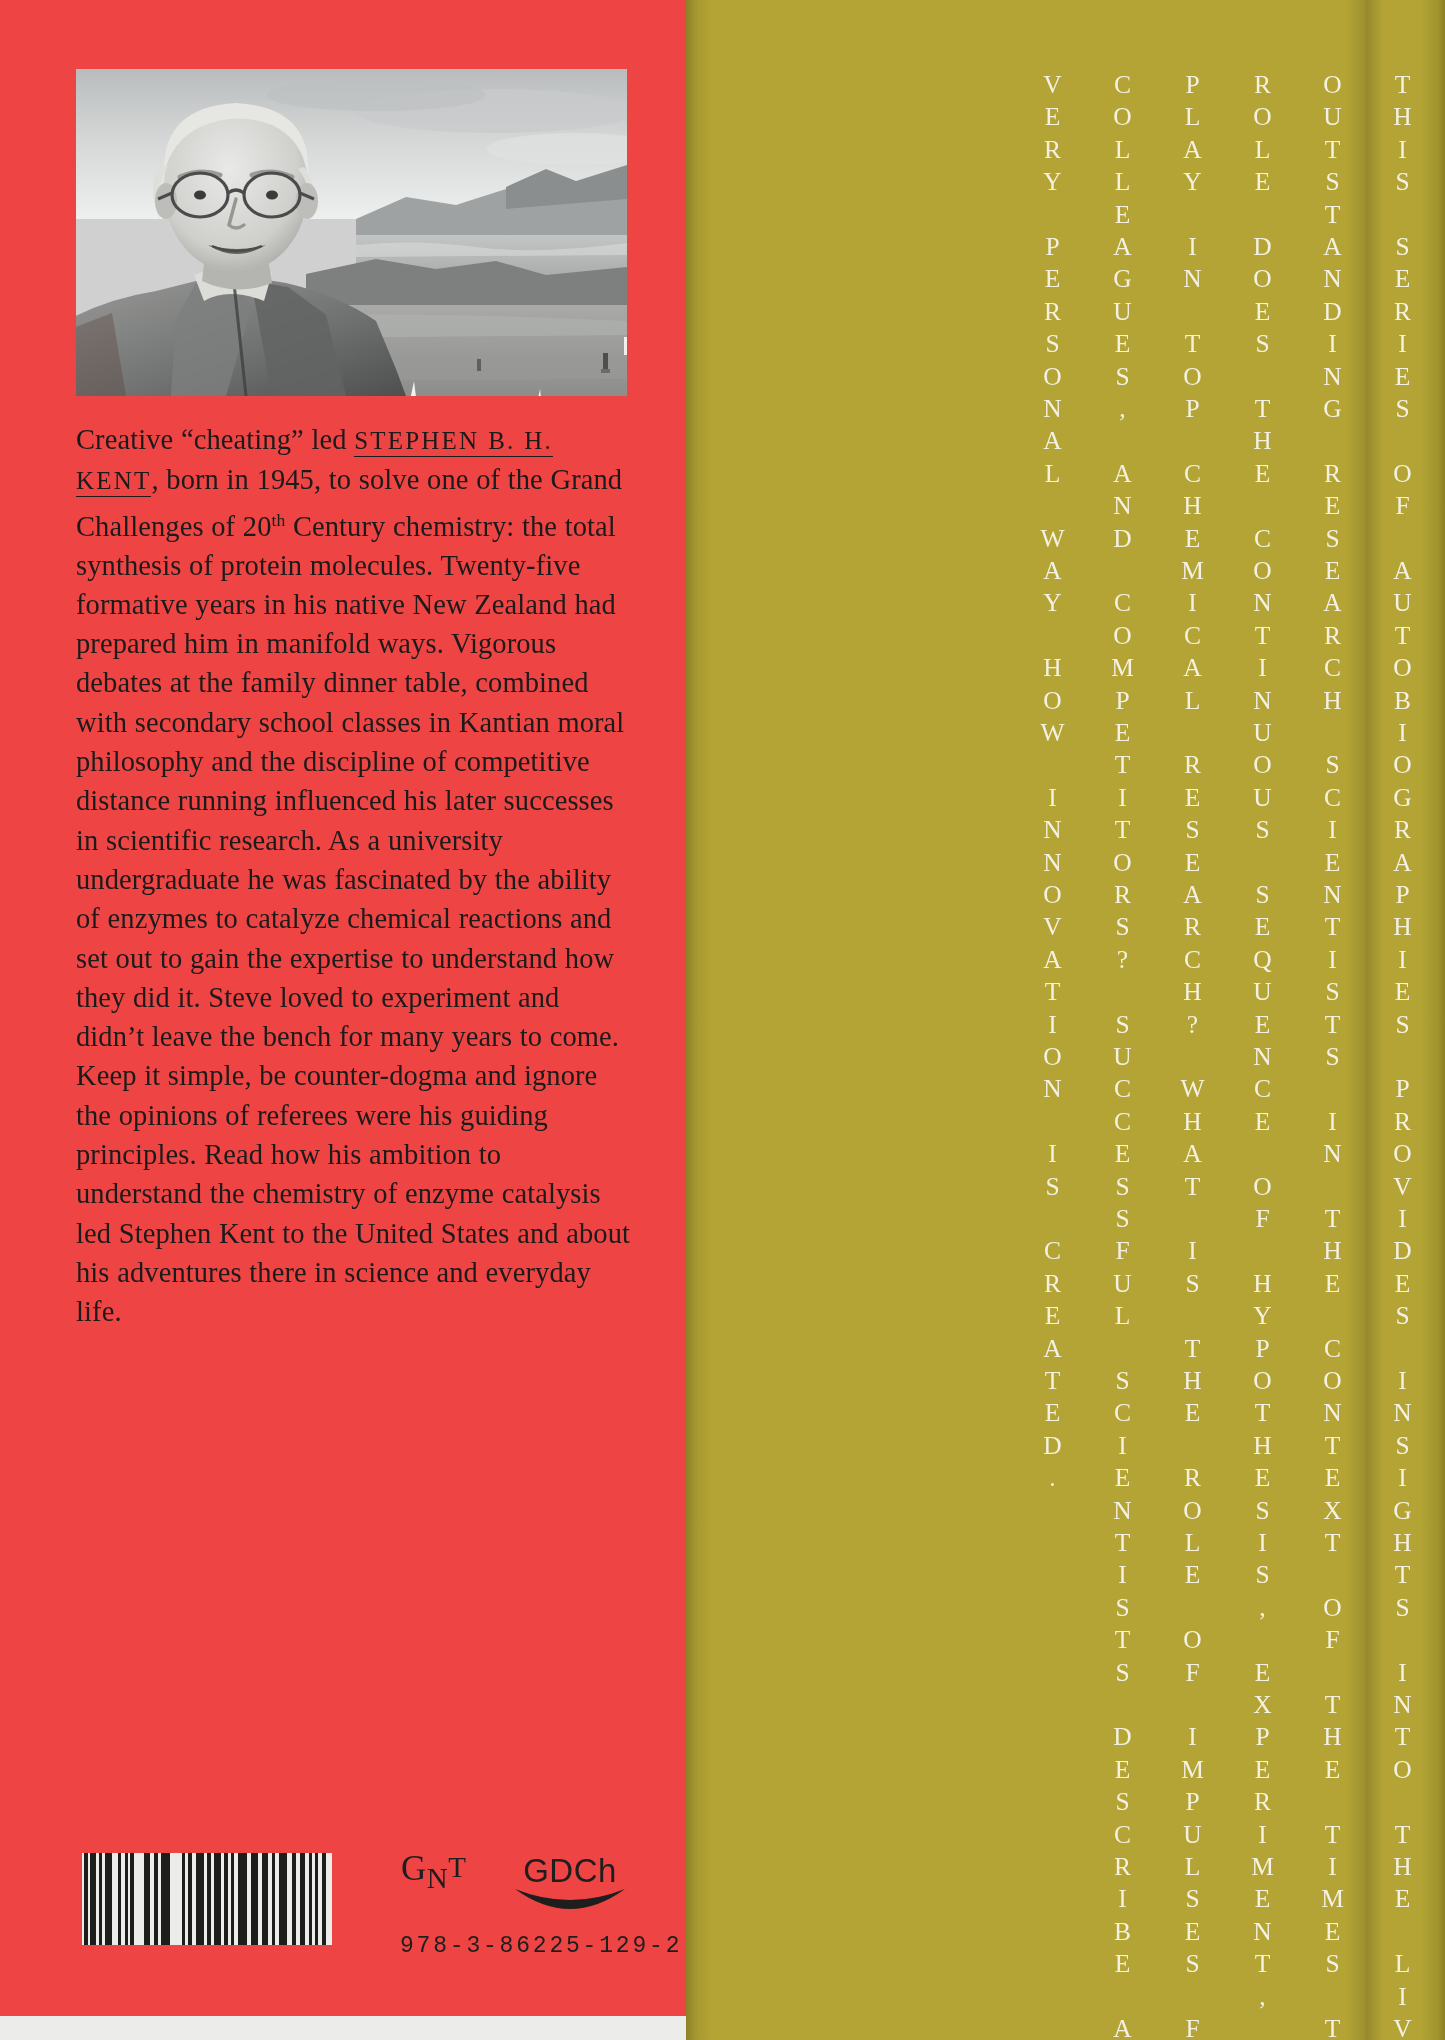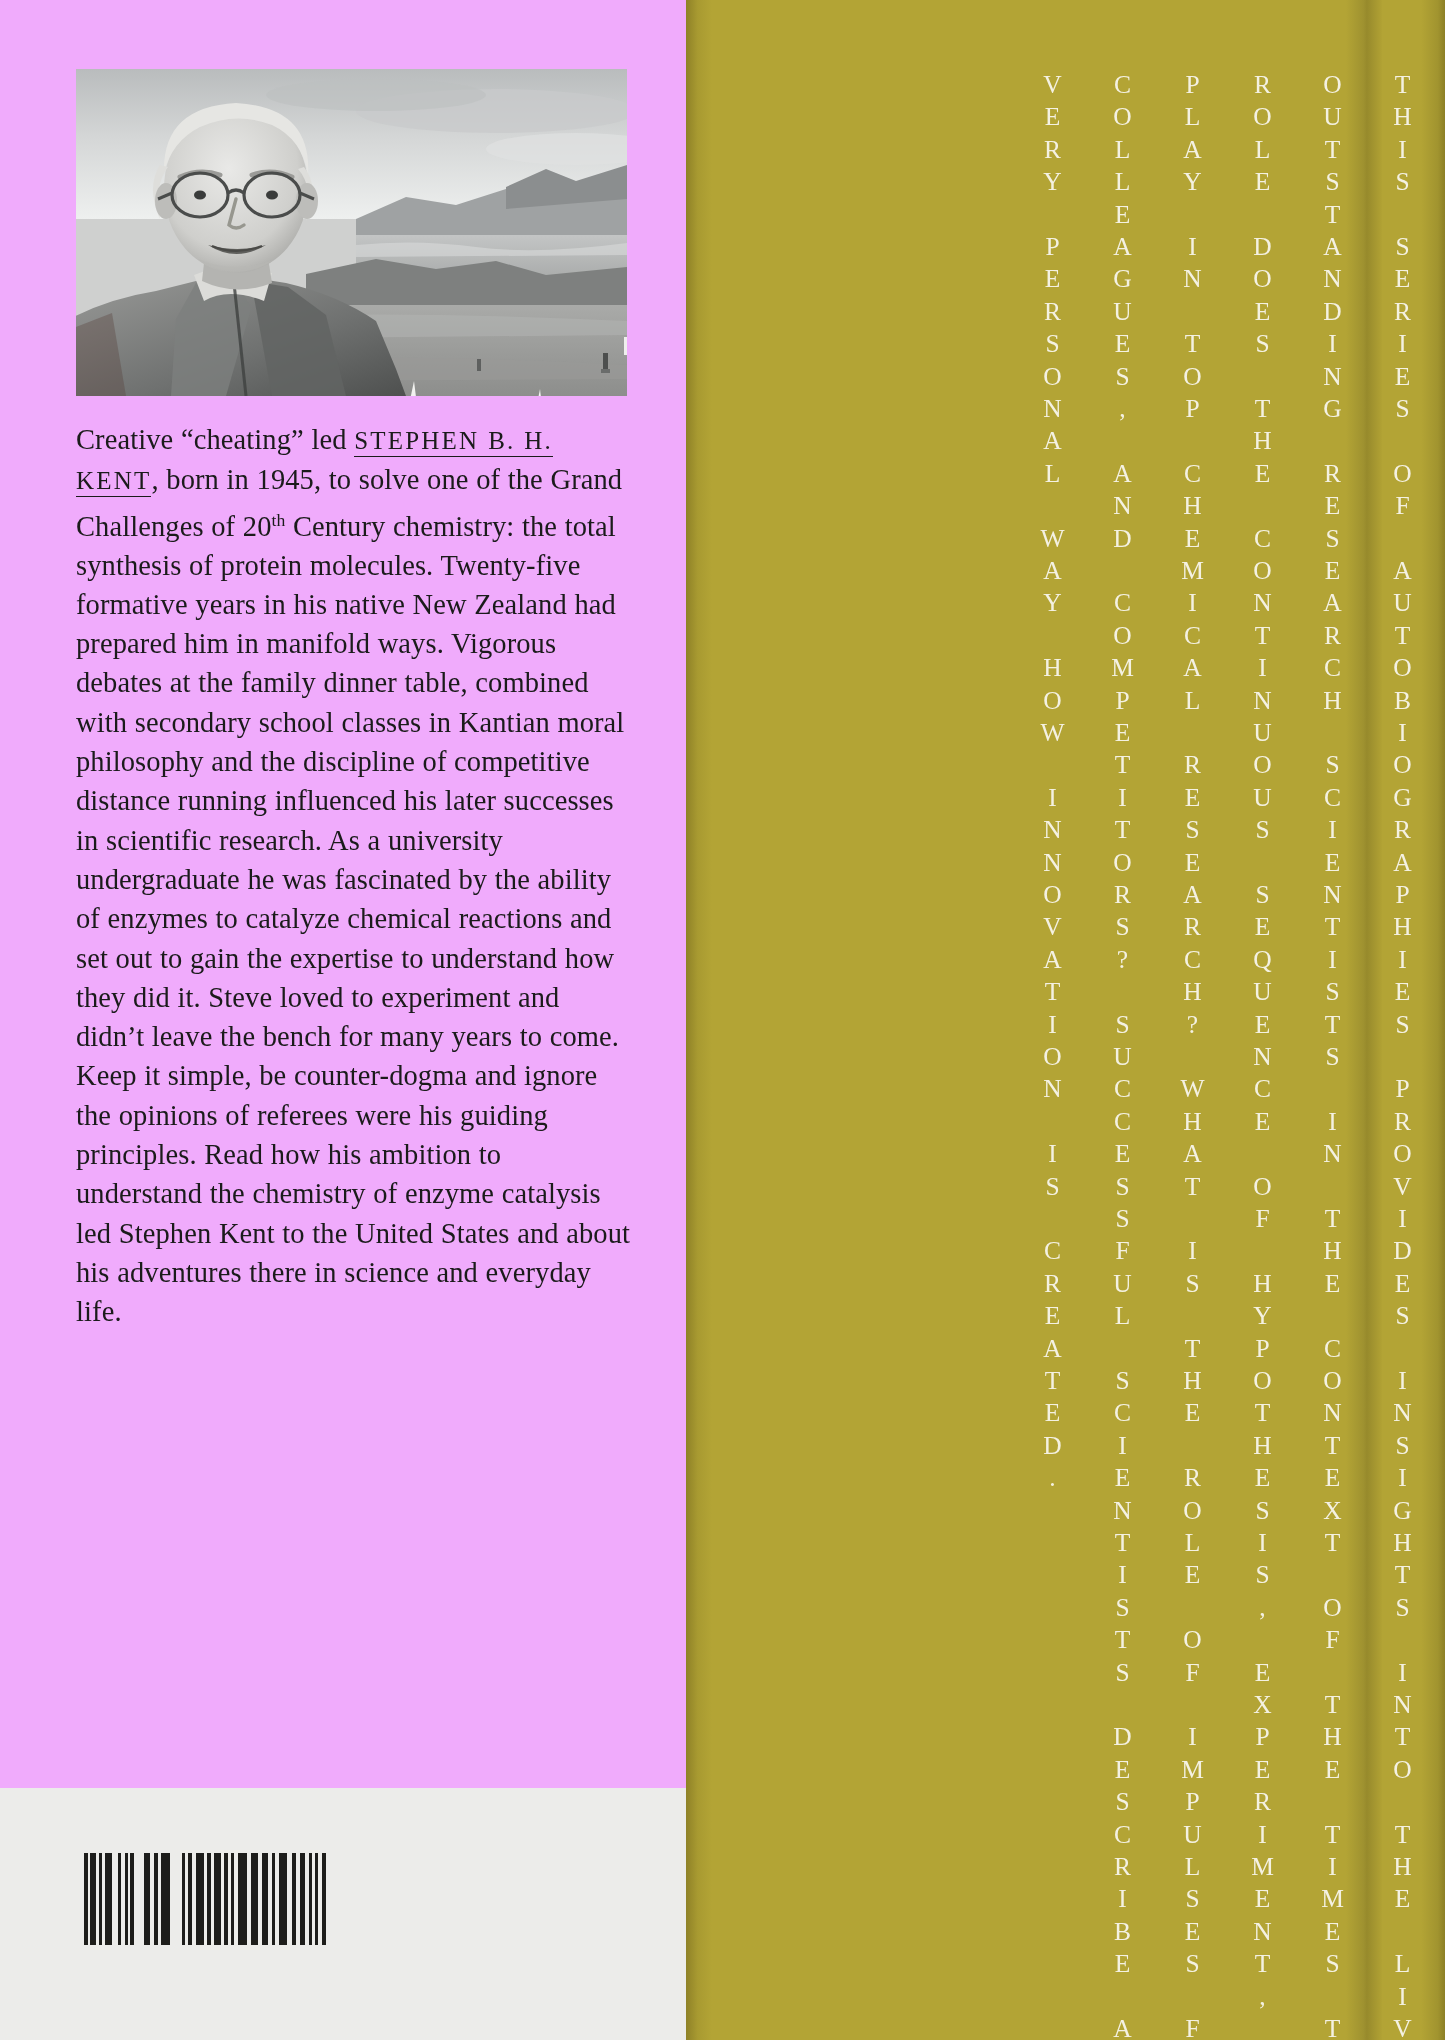--- a/index.html
+++ b/index.html
@@ -6,22 +6,22 @@
   body{
     width:1445px;height:2040px;
     background:#ececea;
     font-family:"Liberation Serif", serif;
     overflow:hidden;
     position:relative;
   }
 
   
   #back-cover{
-    position:absolute;left:0;top:0;width:686px;height:1788px;
-    background:#f0abfc;
+    position:absolute;left:0;top:0;width:686px;height:2016px;
+    background:#ef4444;
   }
 
   #author-photo{
     position:absolute;left:76px;top:69px;width:551px;height:327px;
     overflow:hidden;
     background:#cfd0cf;
   }
   #author-photo svg{display:block;width:100%;height:100%;}
 
   #blurb{
@@ -262,20 +262,32 @@
           <rect x="197" y="0" width="8" height="92"></rect>
           <rect x="210" y="0" width="4" height="92"></rect>
           <rect x="218" y="0" width="5" height="92"></rect>
           <rect x="227" y="0" width="3" height="92"></rect>
           <rect x="233" y="0" width="3" height="92"></rect>
           <rect x="240" y="0" width="4" height="92"></rect>
         </g>
       </svg>
     </div>
 
+    <div id="logos">
+      <div id="gnt-logo"><span>G</span><span class="sub">N</span><span class="sup2">T</span></div>
+
+      <div id="gdch-logo">
+        <div id="gdch-text">GDCh</div>
+        <svg id="gdch-swoosh" viewBox="0 0 110 26">
+          <path d="M0 0 Q55 40 110 0 Q55 22 0 0 Z" fill="#1e1e1e"></path>
+        </svg>
+      </div>
+
+      <div id="isbn">978-3-86225-129-2</div>
+    </div>
 
   </div>
 </div>
 
 <div id="spine-panel">
   <div id="spine-shade-left"></div>
   <div id="spine-fold"></div>
   <div id="spine-right-edge"></div>
 
   <div class="vcol" style="right:28px;">THIS SERIES OF AUTOBIOGRAPHIES PROVIDES INSIGHTS INTO THE LIVES AND THOUGHTS OF</div>

